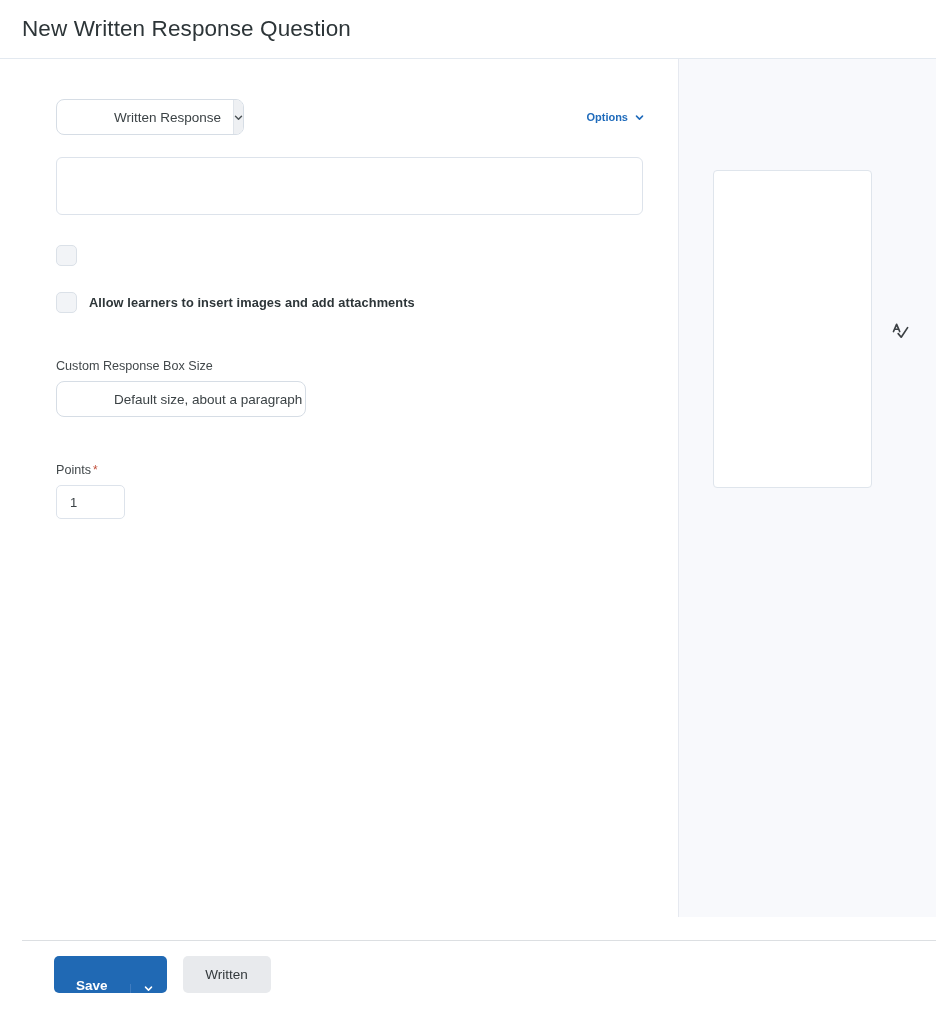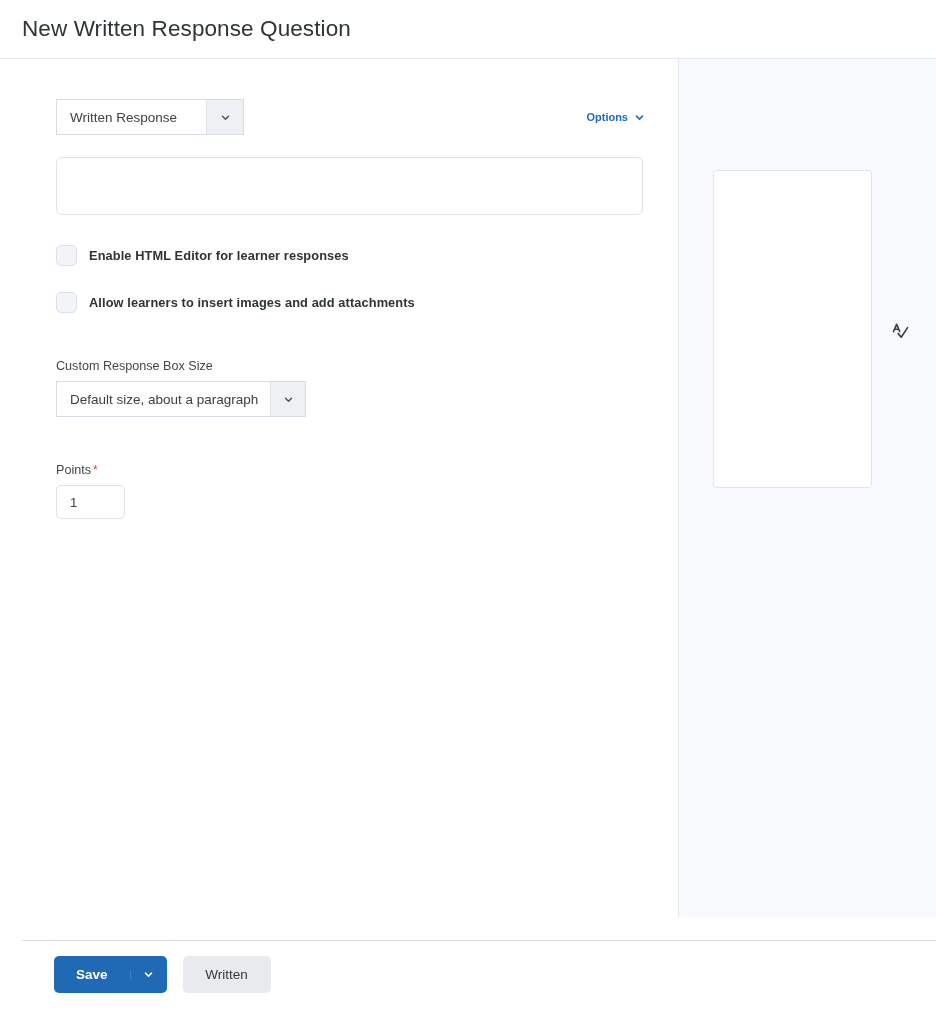--- a/index.html
+++ b/index.html
@@ -59,24 +59,25 @@
     justify-content: space-between;
     width: 588px;
     margin-bottom: 22px;
   }
 
   .select-shell {
     display: inline-flex;
     align-items: stretch;
     height: 36px;
     border: 1px solid #d6dde5;
-    border-radius: 0;
+    border-radius: 8px;
     background: #ffffff;
     box-sizing: border-box;
     overflow: hidden;
+    padding-left: 44px;
   }
   .select-shell .select-value {
     display: flex;
     align-items: center;
     padding: 0 12px 0 13px;
     font-size: 13.5px;
     color: #3b4245;
     white-space: nowrap;
   }
   .select-shell .select-arrow {
@@ -224,21 +225,21 @@
     position: absolute;
     left: 54px;
     top: 36px;
     display: flex;
     align-items: center;
     gap: 16px;
   }
 
   .split-button {
     display: inline-flex;
-    align-items: center;
+    align-items: flex-end;
     height: 37px;
     border-radius: 5px;
     overflow: hidden;
     background: #2069b4;
     cursor: pointer;
   }
   .split-button .sb-main {
     display: flex;
     align-items: center;
     justify-content: center;
@@ -302,21 +303,20 @@
           </svg>
         </span>
       </div>
 
     </div>
 
     <div class="question-text-box"></div>
 
     <div class="check-row">
       <div class="checkbox"></div>
-      <div class="check-label">Enable HTML Editor for learner responses</div>
     </div>
 
     <div class="check-row">
       <div class="checkbox"></div>
       <div class="check-label">Allow learners to insert images and add attachments</div>
     </div>
 
     <div class="field-label section-gap">Custom Response Box Size</div>
     <div class="select-shell select-size">
       <div class="select-value">Default size, about a paragraph</div>

